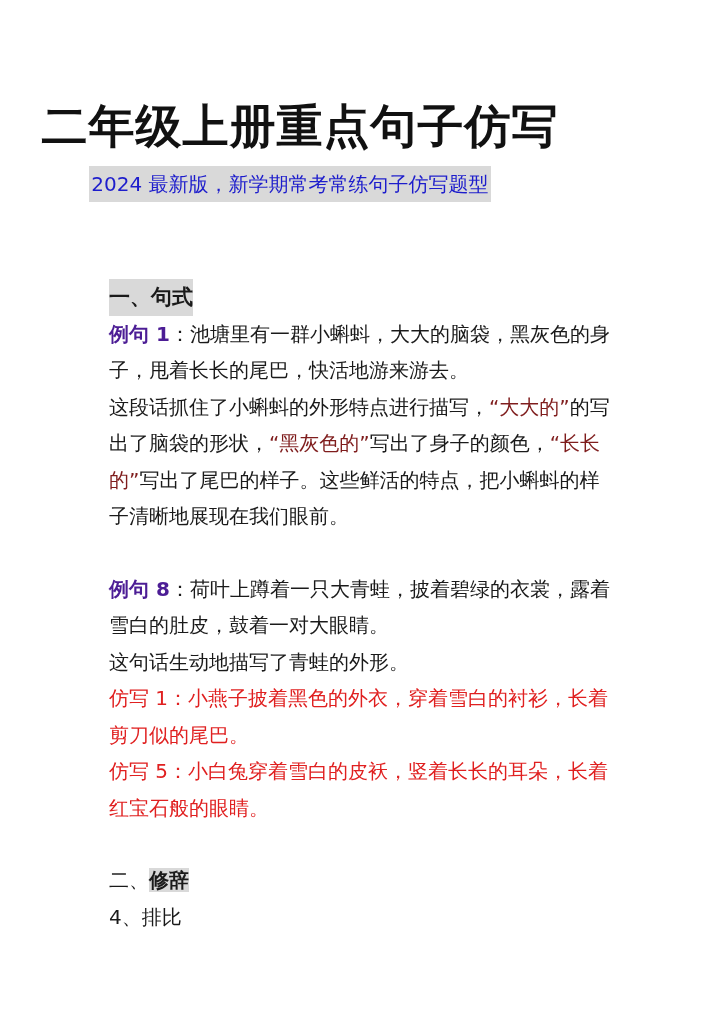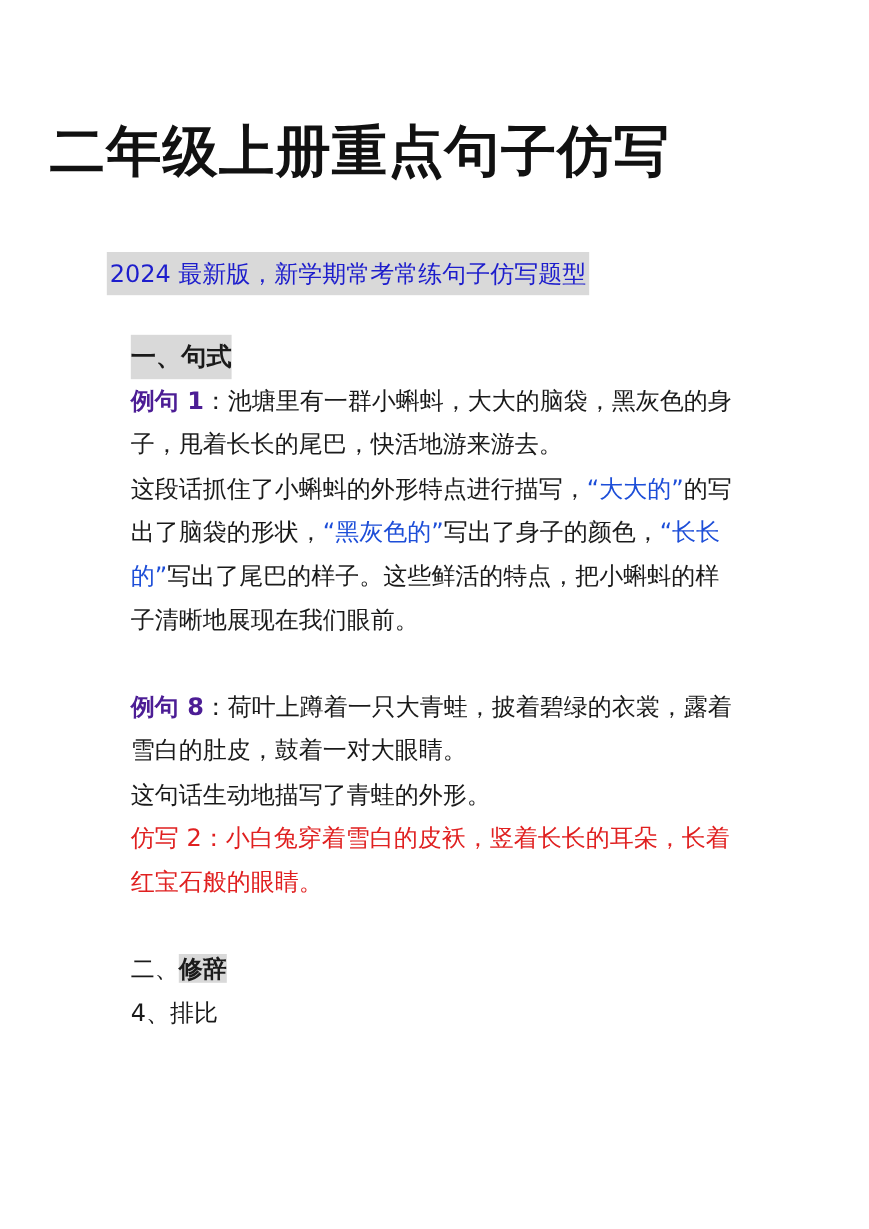--- a/index.html
+++ b/index.html
@@ -1,28 +1,28 @@
 <!DOCTYPE html>
 <html><head>
   <meta charset="utf-8">
   <style>
     html, body { margin: 0; padding: 0; background: #ffffff; }
     body { width: 724px; height: 1024px; position: relative; overflow: hidden;
            font-family: "DejaVu Sans", "Liberation Sans", sans-serif; color: #1a1a1a; }
     .title { position: absolute; left: 0; top: 96px; width: 600px; text-align: center;
              font-size: 46px; font-weight: bold; letter-spacing: 1px; color: #111; line-height: 60px; }
-    .subtitle-wrap { position: absolute; left: 0; top: 166px; width: 580px; text-align: center; margin-top: 44px; }
+    .subtitle-wrap { position: absolute; left: 0; top: 166px; width: 580px; text-align: center; }
     .subtitle { display: inline-block; background: #d9d9d9; color: #1d1dcc; font-size: 20px;
                 line-height: 36px; padding: 0 2px; }
     .content { position: absolute; left: 109px; top: 240px; width: 510px; font-size: 20px; line-height: 36.5px; }
     .p { margin: 0; }
     .gap { height: 36px; }
     .heading { display: inline-block; background: #d9d9d9; font-weight: bold; font-size: 21px; margin-top: 39px; }
     .label-blue { color: #4c1d95; font-weight: bold; }
-    .red { color: #1d4ed8; }
+    .red { color: #7f1d1d; }
     .redline { color: #e02020; }
     .hl { background: #d9d9d9; font-weight: bold; margin-top: 29px; }
   </style>
 </head>
 <body>
 
 <div class="title">二年级上册重点句子仿写</div>
 
 <div class="subtitle-wrap">
   <span class="subtitle">2024 最新版，新学期常考常练句子仿写题型</span>
@@ -42,22 +42,23 @@
   </p>
 
   <div class="gap"></div>
 
   <p class="p">
     <span class="label-blue">例句 8</span><span>：</span><span>荷叶上蹲着一只大青蛙，披着碧绿的衣裳，露着雪白的肚皮，鼓着一对大眼睛。</span>
   </p>
 
   <p class="p">这句话生动地描写了青蛙的外形。</p>
 
+  <p class="p redline">仿写 1：小燕子披着黑色的外衣，穿着雪白的衬衫，长着剪刀似的尾巴。</p>
 
-  <p class="p redline">仿写 2：小白兔穿着雪白的皮袄，竖着长长的耳朵，长着红宝石般的眼睛。</p>
+  <p class="p redline">仿写 5：小白兔穿着雪白的皮袄，竖着长长的耳朵，长着红宝石般的眼睛。</p>
 
   <div class="gap"></div>
 
   <p class="p">
     <span>二、</span><span class="hl">修辞</span>
   </p>
 
   <p class="p">4、排比</p>
 </div>
 

